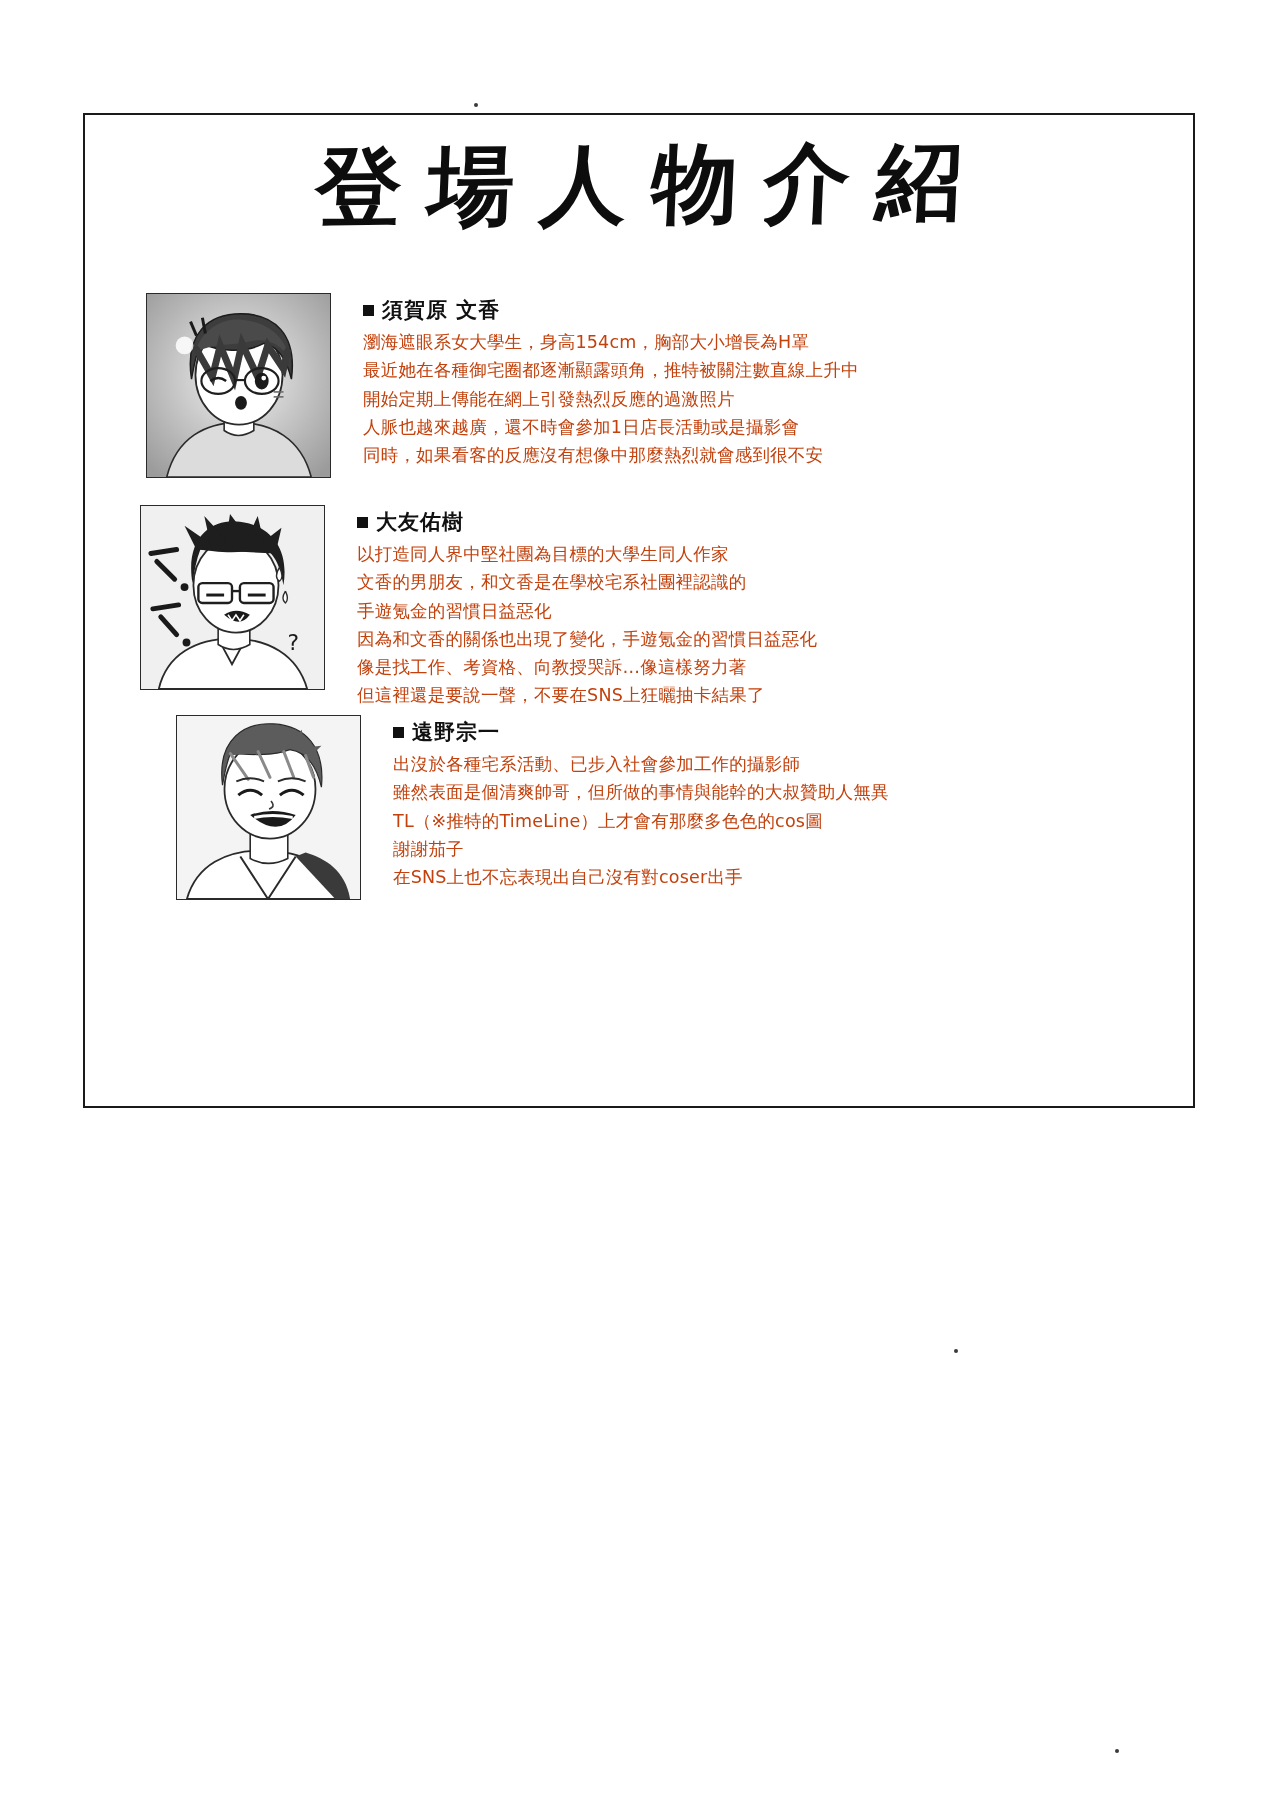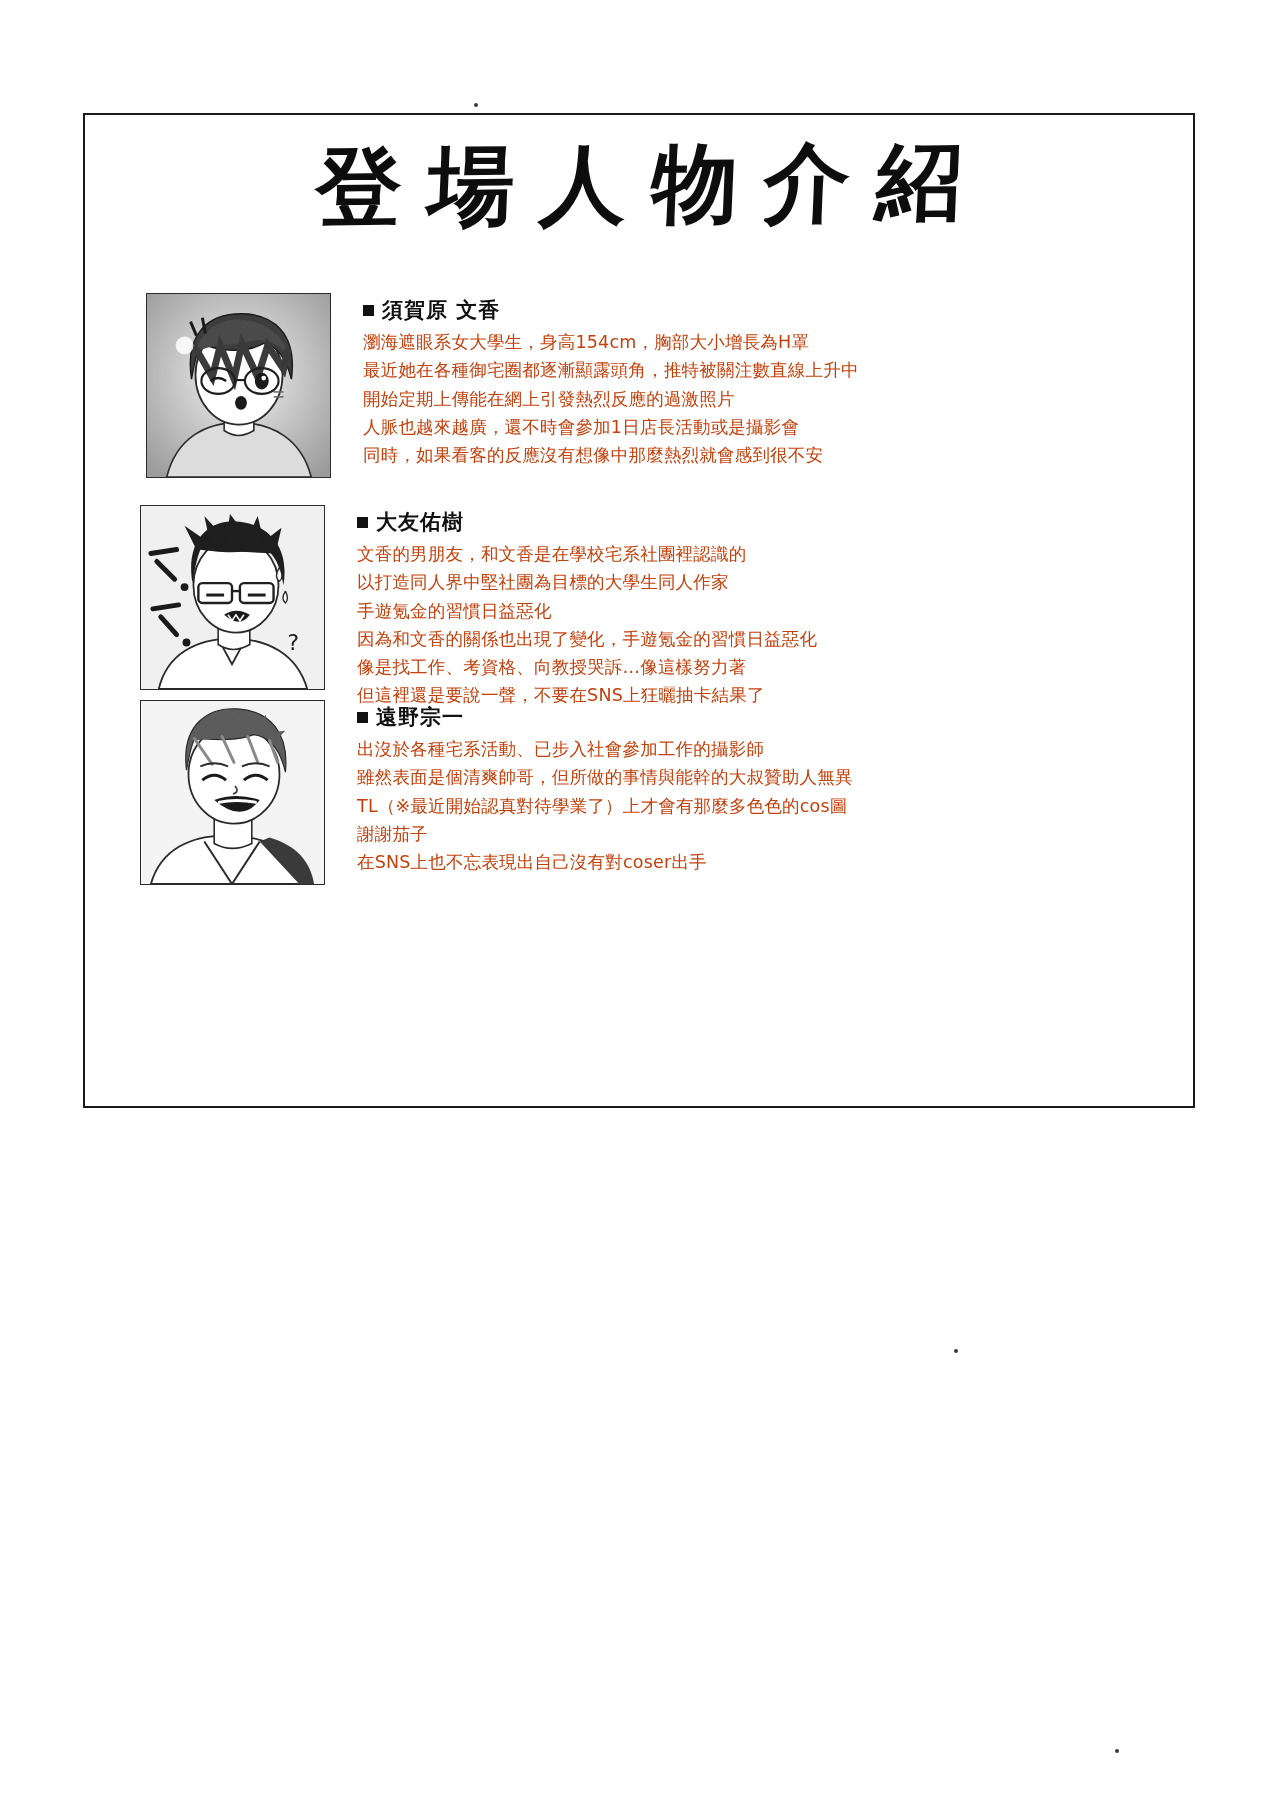--- a/index.html
+++ b/index.html
@@ -49,21 +49,21 @@
   
   .entry {
     position: absolute;
     left: 55px;
     width: 1000px;
     display: flex;
     align-items: flex-start;
   }
   #entry-0 { top: 178px; padding-left: 6px; }
   #entry-1 { top: 390px; }
-  #entry-2 { top: 585px; }
+  #entry-2 { top: 600px; margin-left: 36px; }
 
   .portrait {
     width: 185px;
     height: 185px;
     flex: 0 0 185px;
     border: 1px solid #2a2a2a;
     box-sizing: border-box;
     position: relative;
     overflow: hidden;
     background: #e8e8e8;
@@ -207,22 +207,22 @@
 
         <text x="148" y="146" font-family="DejaVu Sans, sans-serif" font-size="22" fill="#1a1a1a">?</text>
       </svg>
     </div>
     <div class="entry-body">
       <div class="entry-name">
         <span class="bullet-square"></span>
         <span>大友佑樹</span>
       </div>
       <div class="entry-lines">
+        <div>以打造同人界中堅社團為目標的大學生同人作家</div>
         <div>文香的男朋友，和文香是在學校宅系社團裡認識的</div>
-        <div>以打造同人界中堅社團為目標的大學生同人作家</div>
         <div>手遊氪金的習慣日益惡化</div>
         <div>因為和文香的關係也出現了變化，手遊氪金的習慣日益惡化</div>
         <div>像是找工作、考資格、向教授哭訴…像這樣努力著</div>
         <div>但這裡還是要說一聲，不要在SNS上狂曬抽卡結果了</div>
       </div>
     </div>
   </div>
 
   <div class="entry" id="entry-2">
     <div class="portrait">
@@ -254,21 +254,21 @@
       </svg>
     </div>
     <div class="entry-body">
       <div class="entry-name">
         <span class="bullet-square"></span>
         <span>遠野宗一</span>
       </div>
       <div class="entry-lines">
         <div>出沒於各種宅系活動、已步入社會參加工作的攝影師</div>
         <div>雖然表面是個清爽帥哥，但所做的事情與能幹的大叔贊助人無異</div>
-        <div>TL（※最近開始認真對待學業了）上才會有那麼多色色的cos圖</div>
+        <div>TL（※推特的TimeLine）上才會有那麼多色色的cos圖</div>
         <div>謝謝茄子</div>
         <div>在SNS上也不忘表現出自己沒有對coser出手</div>
       </div>
     </div>
   </div>
 
 </div>
 
 <div class="speck" id="speck-1"></div>
 <div class="speck" id="speck-2"></div>

